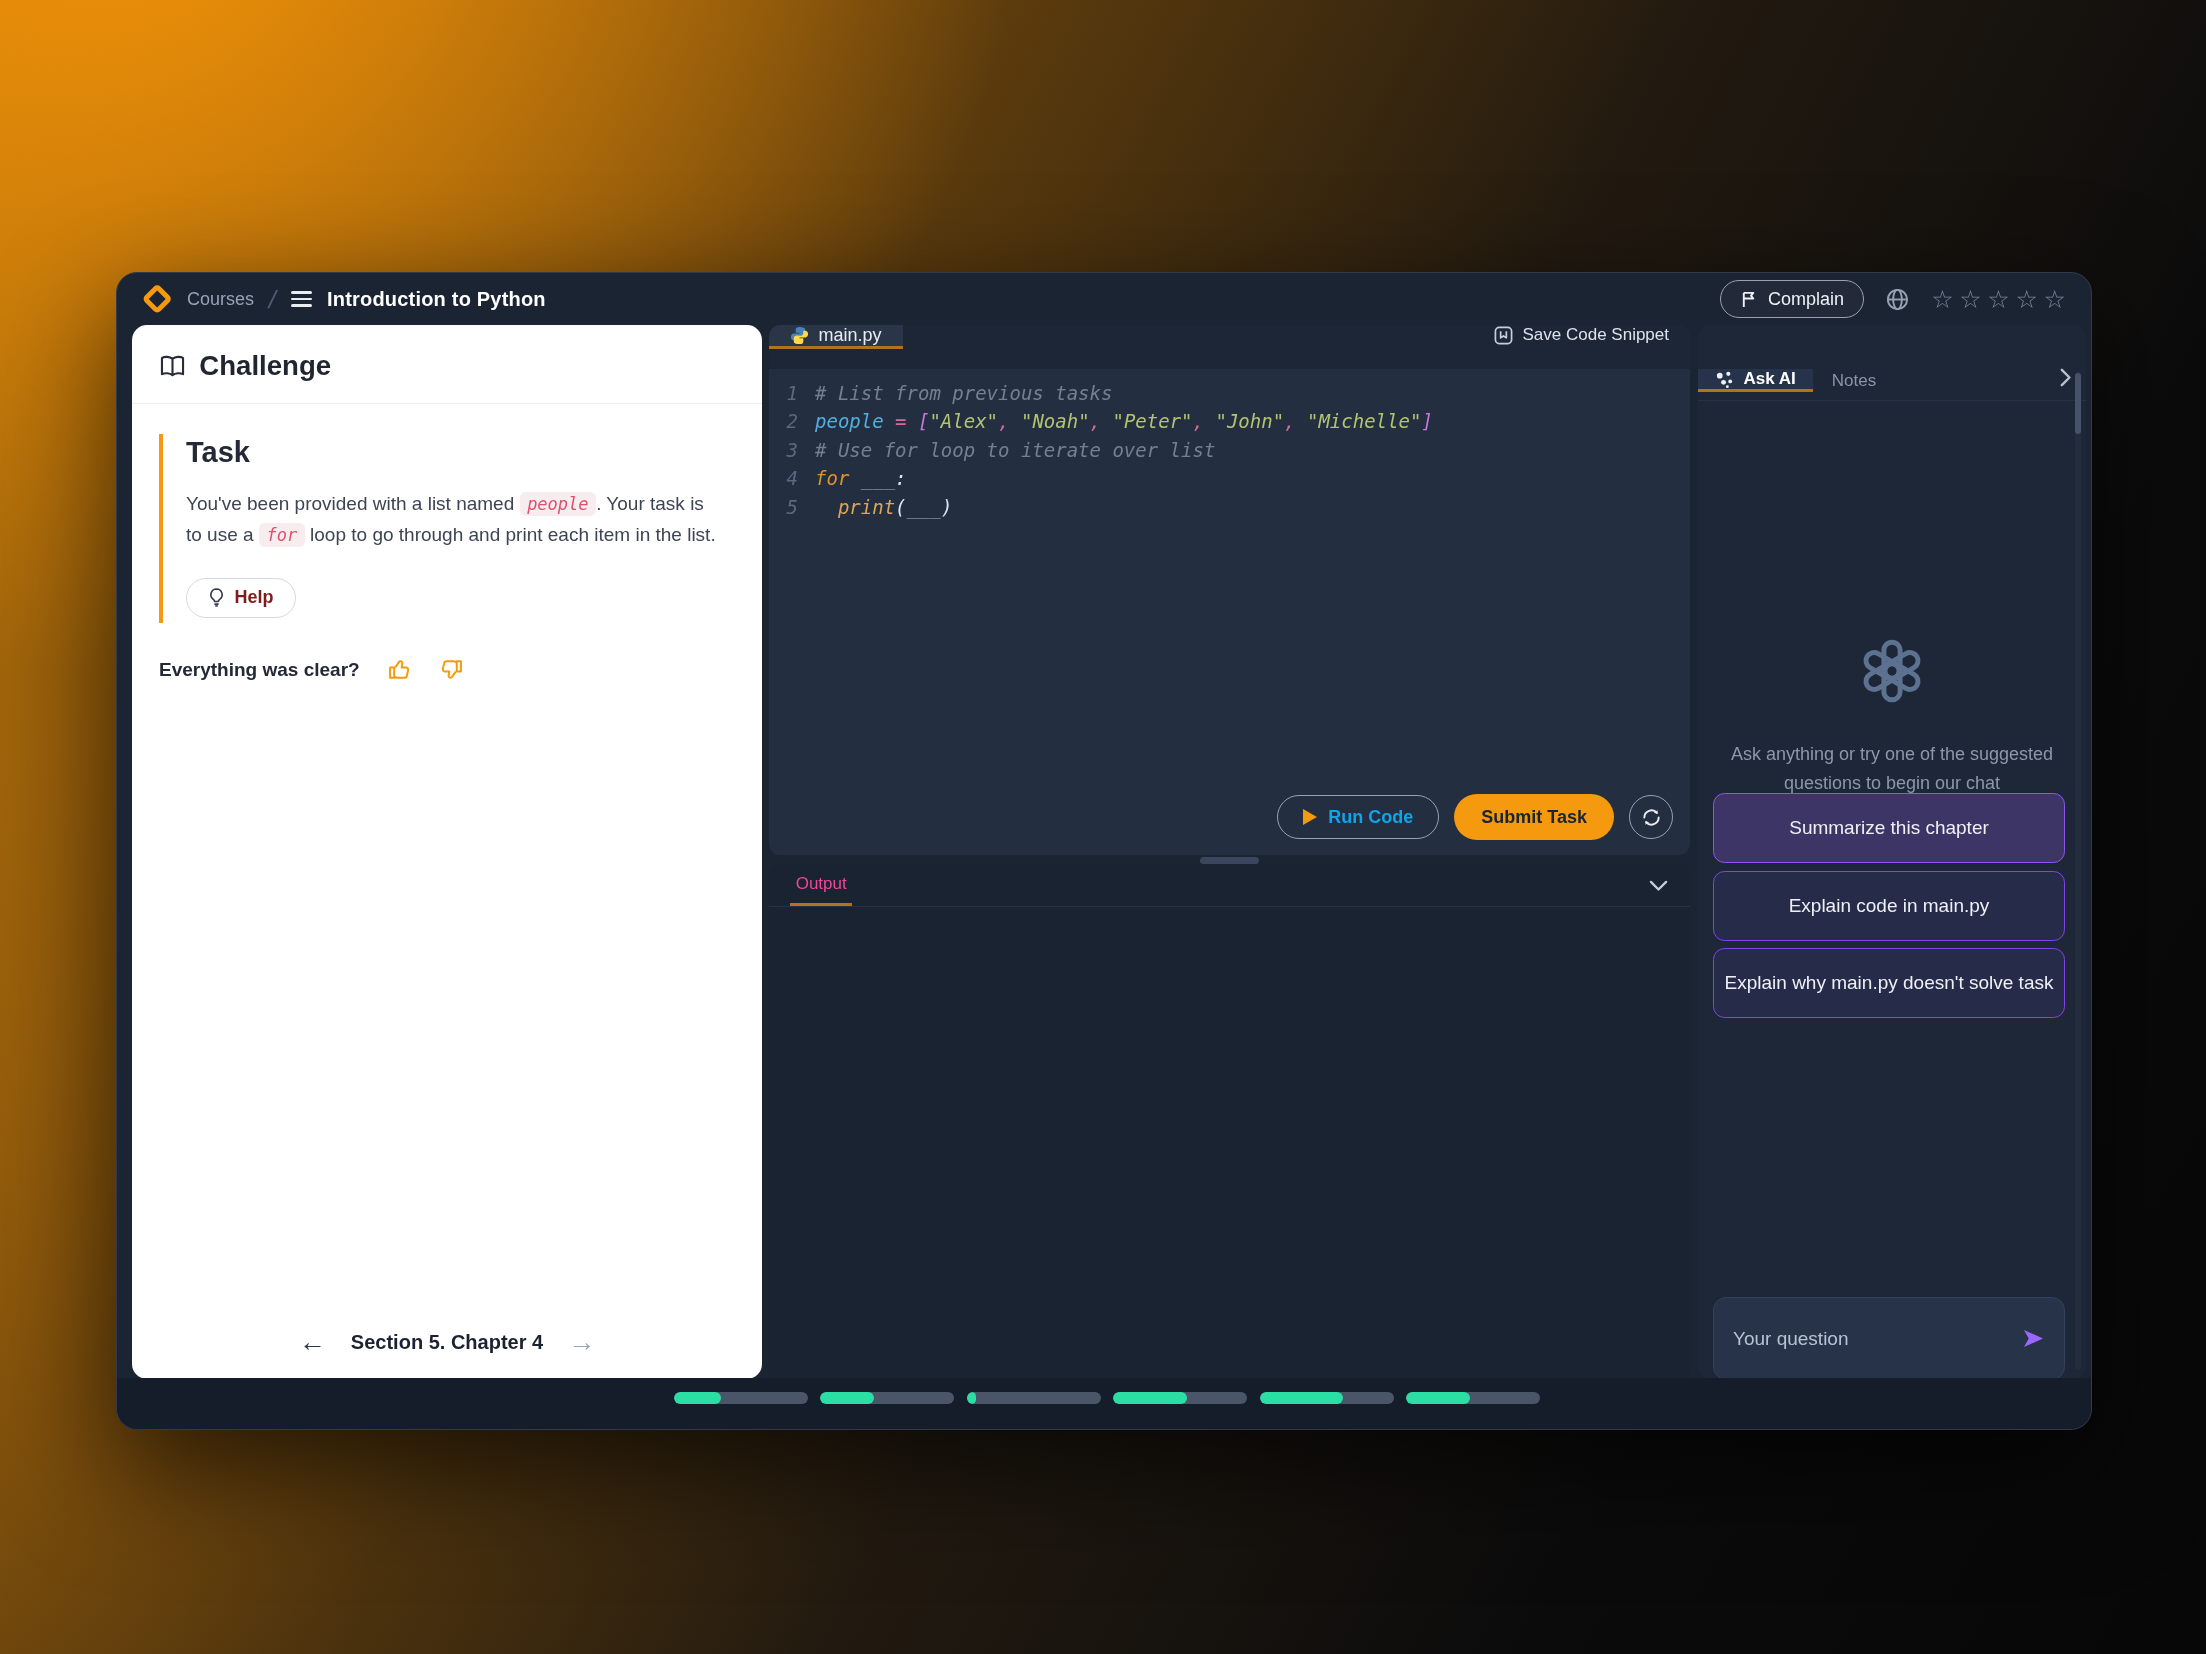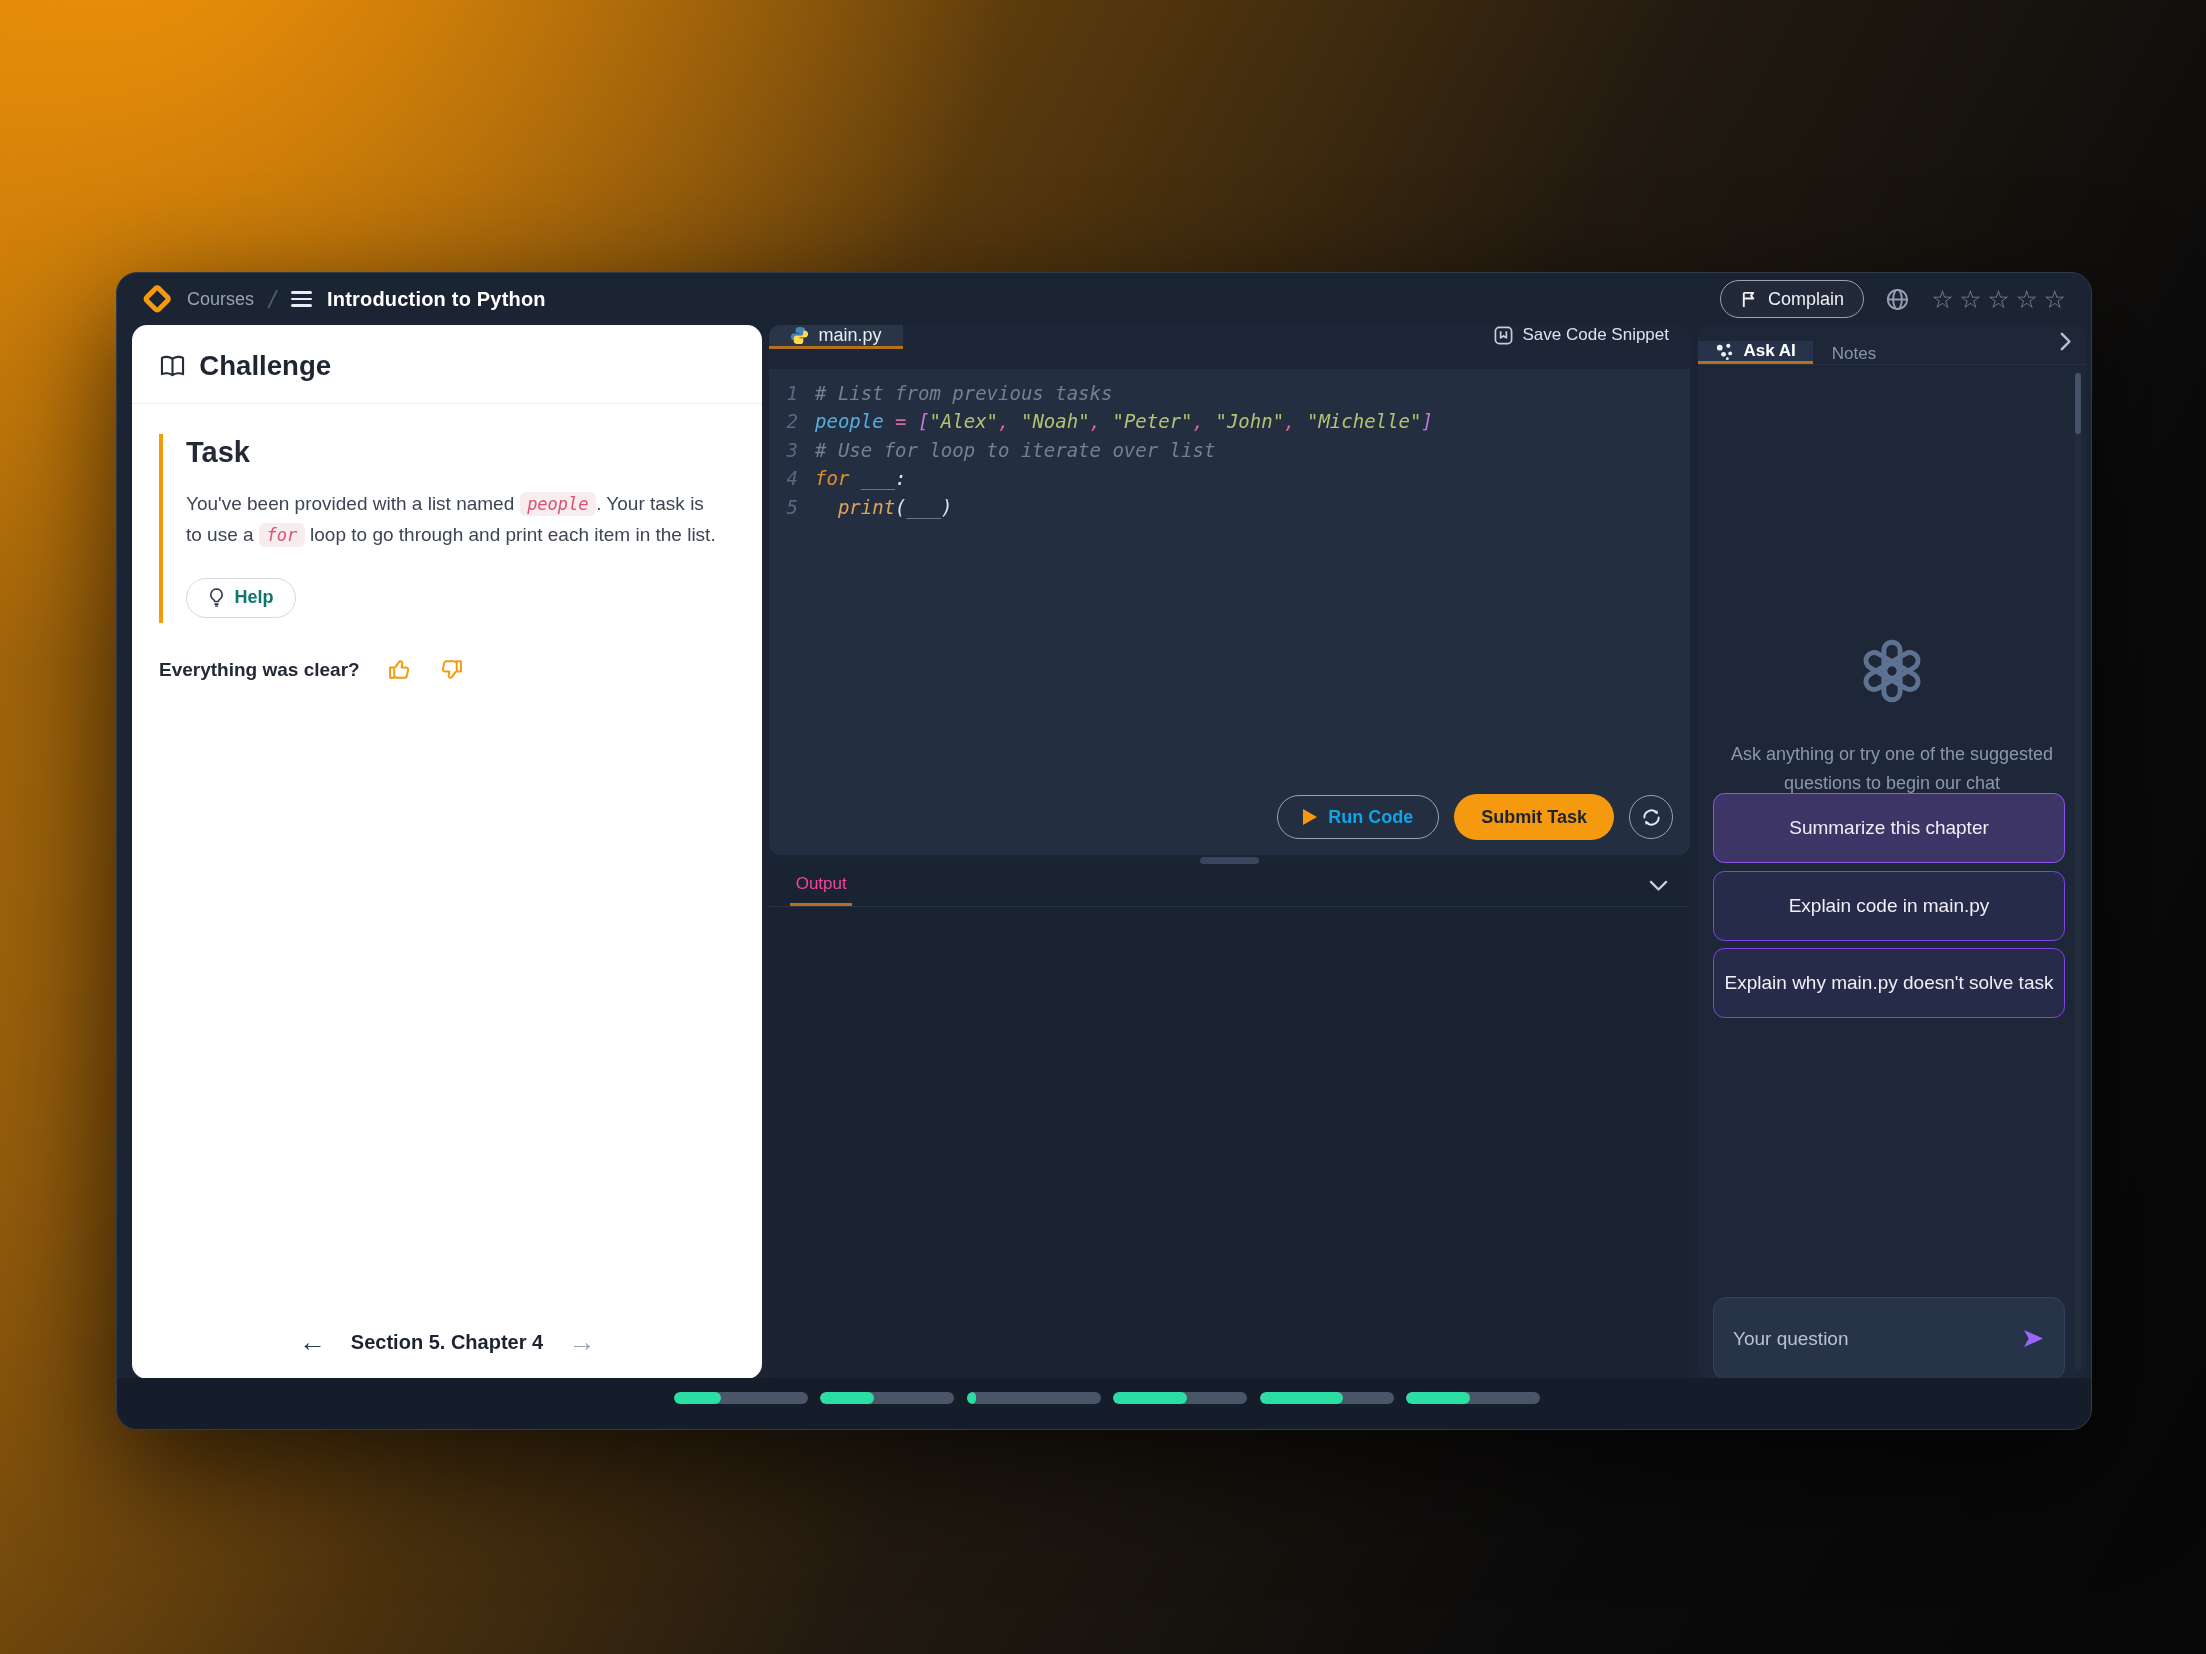--- a/index.html
+++ b/index.html
@@ -38,21 +38,21 @@
   .lp-header{ display:flex; gap:13.3px; align-items:center; padding:25px 27px 21px;
     border-bottom:1.9px solid #eceef2; }
   .lp-title{ font-size:27.6px; font-weight:700; color:#1f2531; }
   .task-block{ margin:30px 27px 0; border-left:4.8px solid #f59a0e; padding:1.9px 0 5.7px 23px; }
   .task-h{ font-size:29px; font-weight:700; color:#232936; margin-bottom:19px; }
   .task-p{ font-size:19px; color:#3d4454; line-height:1.65; max-width:538px; }
   .code-chip{ font-family:"DejaVu Sans Mono", monospace; font-style:italic;
     color:#df5070; background:#f7ecee; border-radius:5.7px; padding:1.9px 7.6px; font-size:17px; }
   .help-btn{ margin-top:27px; display:inline-flex; gap:9.5px; align-items:center;
     border:1.9px solid #d6dae1; border-radius:23px; padding:8.6px 21px;
-    font-size:18px; color:#0f766e; font-weight:600; background:#fff; cursor:pointer; }
+    font-size:18px; color:#7f1d1d; font-weight:600; background:#fff; cursor:pointer; }
   .feedback-row{ margin:34px 27px 0; display:flex; align-items:center; gap:28.5px; }
   .feedback-q{ font-size:19px; font-weight:700; color:#232936; }
   .thumbs{ display:flex; gap:25px; align-items:center; }
   .lp-footer{ position:absolute; bottom:21px; left:0; right:0;
     display:flex; justify-content:center; align-items:center; gap:25px; }
   .lp-nav-label{ font-size:20px; font-weight:700; color:#1c2230; }
   .arrow-prev{ color:#2c3850; font-size:27px; cursor:pointer; }
   .arrow-next{ color:#9aa4b4; font-size:27px; cursor:pointer; }
   
   .editor{ position:absolute; left:652px; top:52px; width:921px; height:530px;
@@ -91,21 +91,21 @@
   .output{ position:absolute; left:652px; top:592px; width:921px; height:515px;
     background:#1a2332; border-radius:11.4px; }
   .out-tabbar{ height:42px; border-bottom:1.9px solid #273244; display:flex;
     align-items:stretch; padding:0 21px; }
   .out-tab{ display:flex; align-items:center; color:#ec4899; font-size:17px;
     border-bottom:3.8px solid #b5721e; padding:0 5.7px; cursor:pointer; }
   .out-chevron{ margin-left:auto; align-self:center; cursor:pointer; }
   
   .right-panel{ position:absolute; left:1581px; top:52px; width:388px; height:1054px;
     background:#1d2737; border-radius:11.4px; overflow:hidden; }
-  .rp-tabbar{ height:40px; display:flex; align-items:flex-end; border-bottom:1.9px solid #273143; }
+  .rp-tabbar{ height:40px; display:flex; align-items:center; border-bottom:1.9px solid #273143;margin-top:36px; }
   .rp-tab-active{ display:flex; gap:9.5px; align-items:center; padding:0 17px;
     background:#27334a; border-bottom:3.8px solid #b5721e; color:#ffffff; font-size:17px;
     font-weight:600; cursor:pointer; }
   .rp-tab{ display:flex; align-items:center; padding:0 19px; color:#8b95a9; font-size:17px; cursor:pointer; }
   .rp-chevron{ margin-left:auto; align-self:center; padding-right:13.3px;
     color:#b7bfce; font-size:23px; cursor:pointer; }
   .rp-empty{ position:absolute; top:310px; left:0; right:0; text-align:center; }
   .rp-empty-text{ margin-top:30px; color:#8d97ab; font-size:18px; line-height:1.6; }
   .sugg{ position:absolute; left:15px; right:21px; top:468px;
     display:flex; flex-direction:column; gap:7.6px; }

